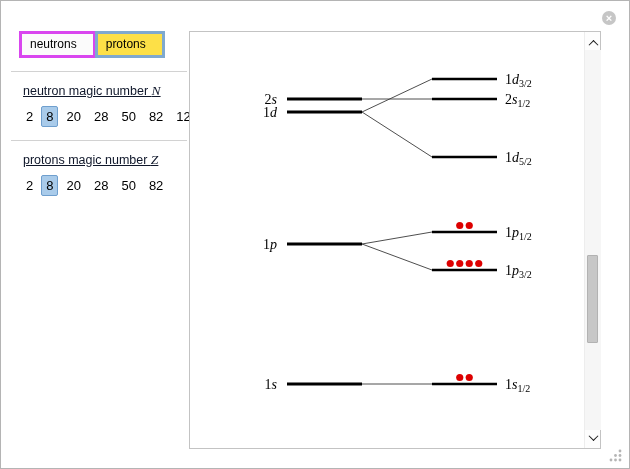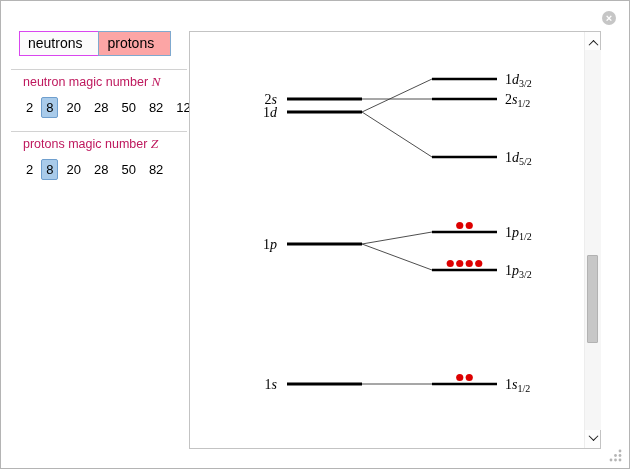--- a/index.html
+++ b/index.html
@@ -8,25 +8,25 @@
   .page { position:relative; width:630px; height:469px; border:1px solid #b4b4b4; background:#fff; overflow:hidden; }
 
   
   .close-btn { position:absolute; top:10px; right:13px; width:14px; height:14px; border-radius:50%;
     background:#c6c6c6; color:#fff; font-size:11px; line-height:14px; text-align:center; cursor:pointer;
     font-weight:bold; }
 
   
   .sidebar { position:absolute; left:10px; top:30px; width:176px; }
   .tabbar { display:inline-flex; margin-left:8px; }
-  .tab { border:1px solid #d946ef; padding:3px 16px 4px 8px; font-size:14px; background:#fbfbfb; cursor:pointer; }
+  .tab { border:3px solid #d946ef; padding:3px 16px 4px 8px; font-size:12px; background:#fbfbfb; cursor:pointer; }
   .tab + .tab { margin-left:-1px; }
-  .tab.selected { background:#fca5a5; border-color:#7fa9cf; }
+  .tab.selected { background:#fde047; border-color:#7fa9cf; }
   .divider { border:none; border-top:1px solid #d2d2d2; margin-top:13px; width:100%; }
-  .ctl-label { margin:4px 0 0 12px; font-size:12.5px; color:#be185d; }
+  .ctl-label { margin:11px 0 0 12px; font-size:12.5px; color:#0f172a;text-decoration:underline; }
   .ctl-label .sym { font-family:"Liberation Serif", serif; font-style:italic; font-size:13.5px; }
   .numrow { margin:7px 0 0 10px; display:flex; align-items:center; }
   .num { font-size:13px; padding:2px 4px; margin-right:3px; border:1px solid transparent; border-radius:2px; cursor:pointer; }
   .num.selected { background:#a9cbea; border-color:#6f9fce; }
 
   
   .panel { position:absolute; left:188px; top:30px; width:412px; height:418px; border:1px solid #c3c3c3; background:#fff; }
   .panel svg { position:absolute; left:0; top:0; }
 
   

